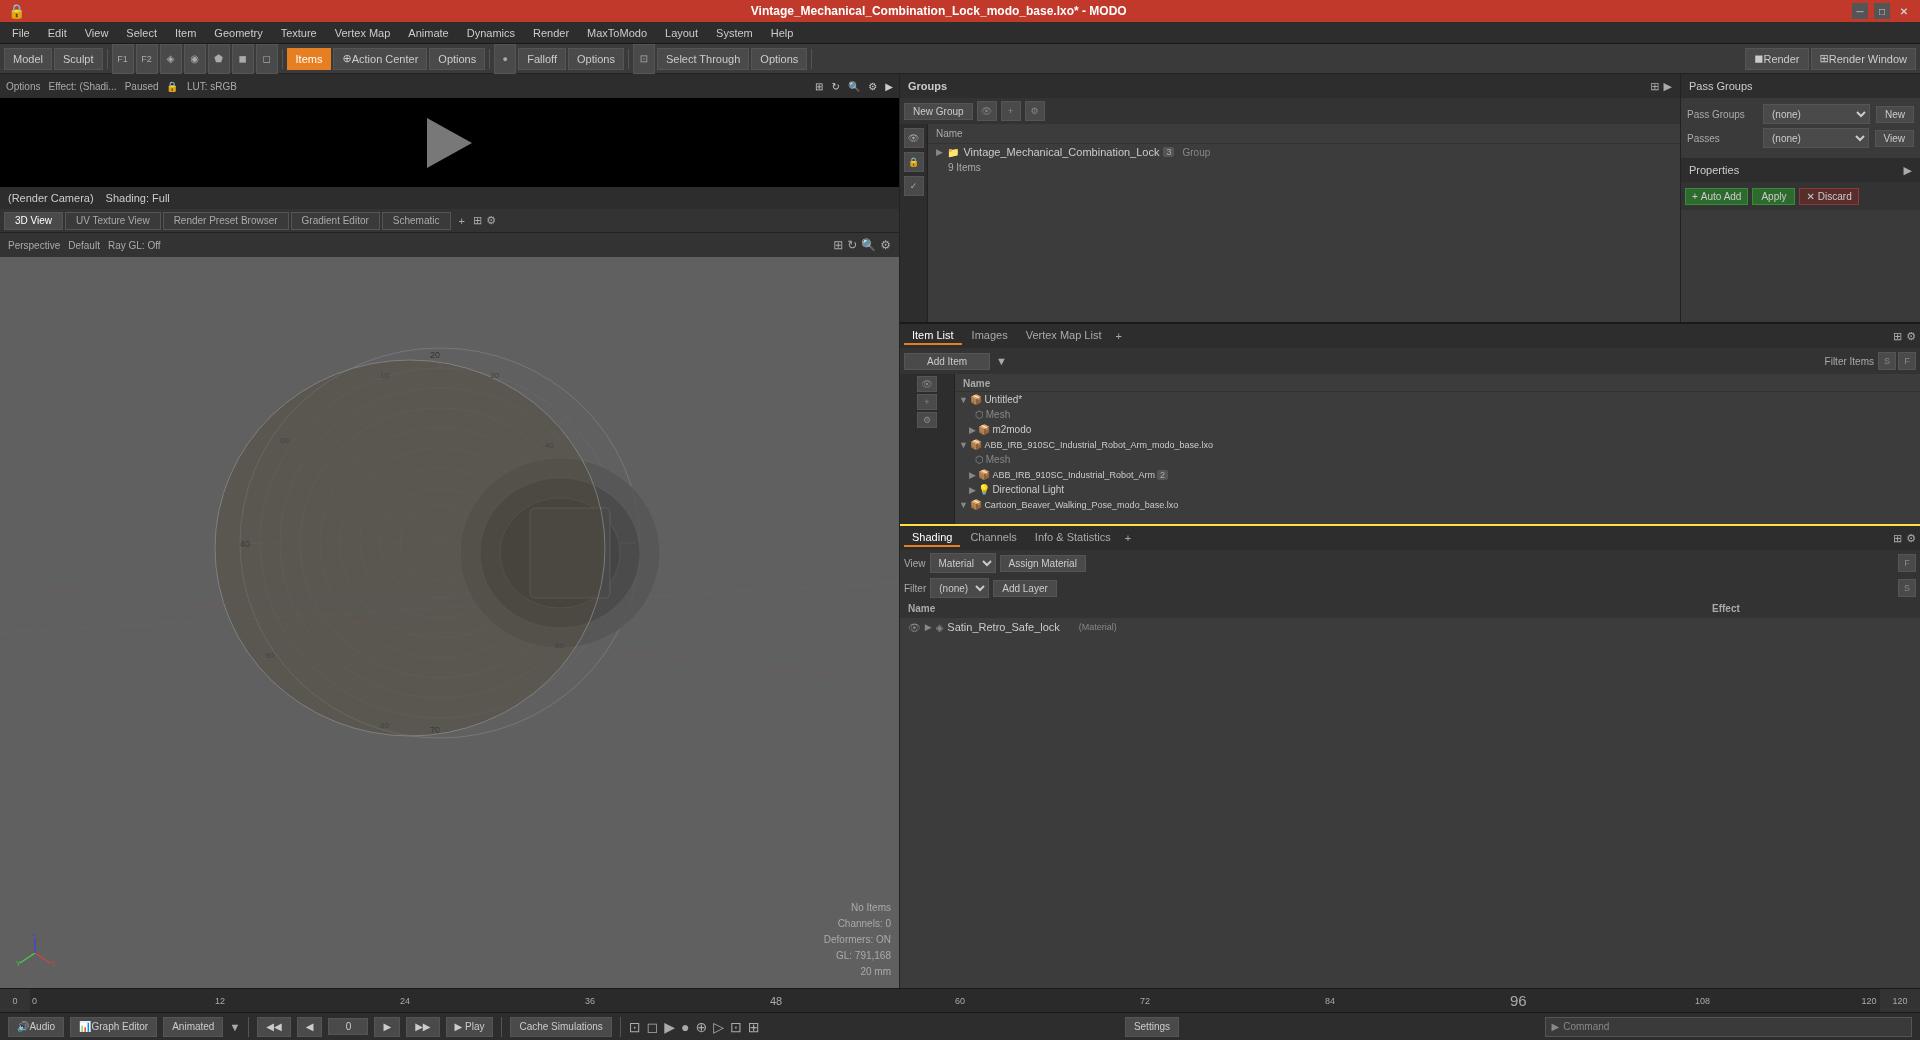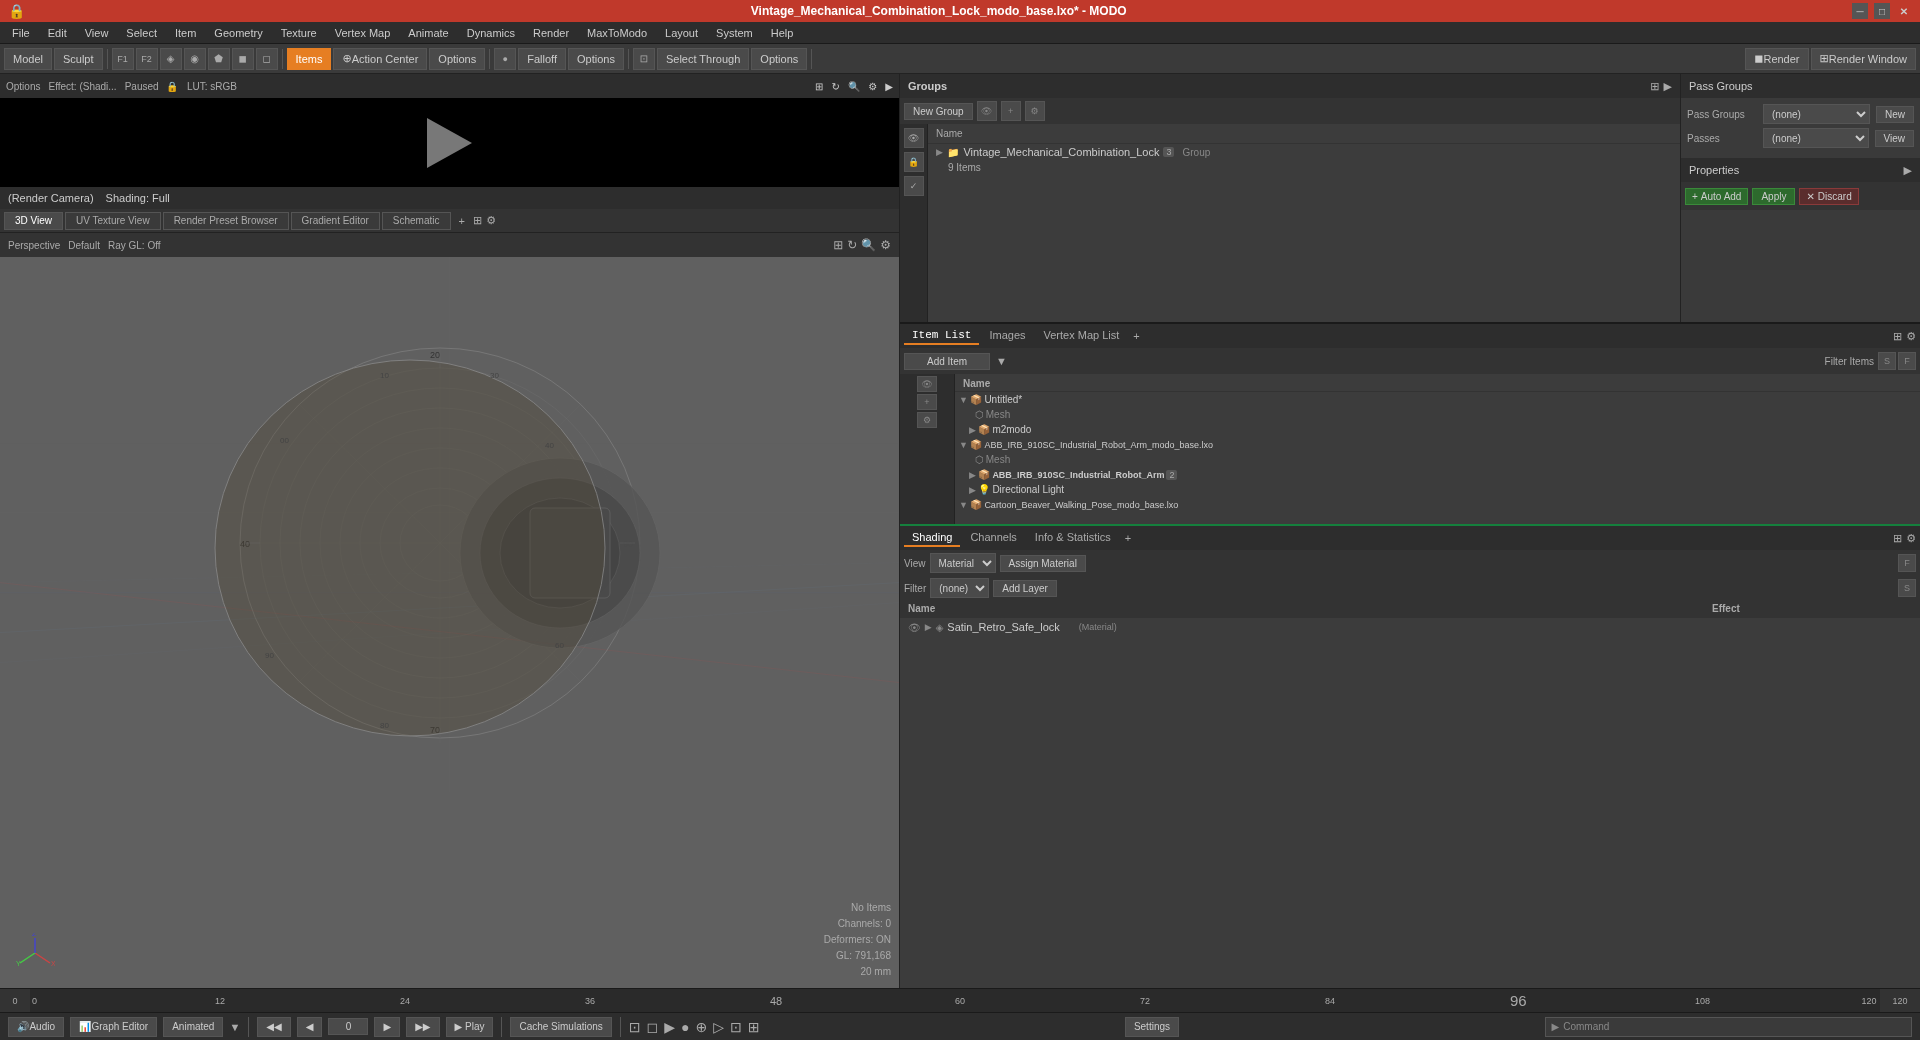--- a/index.html
+++ b/index.html
@@ -67,21 +67,21 @@
       border: 1px solid #555;
       color: #ccc;
       cursor: pointer;
       font-size: 11px;
       height: 22px;
       display: flex; align-items: center;
     }
     .toolbar-btn.active { background: #e67e22; color: white; border-color: #e67e22; }
     .toolbar-separator { width: 1px; height: 20px; background: #555; margin: 0 2px; }
     .toolbar-icon {
-      width: 22px; height: 22px;
+      width: 22px; height: 30px;
       background: #4a4a4a;
       border: 1px solid #555;
       display: flex; align-items: center; justify-content: center;
       cursor: pointer; font-size: 10px; color: #aaa;
     }
 
     #preview-area {
       background: #1a1a1a;
       height: 135px;
       display: flex;
@@ -270,21 +270,21 @@
       gap: 2px;
       justify-content: space-between;
     }
     .il-tab {
       padding: 2px 8px;
       color: #aaa;
       cursor: pointer;
       font-size: 11px;
       border-bottom: 2px solid transparent;
     }
-    .il-tab.active { color: #fff; border-bottom-color: #e67e22; font-family: Liberation Mono, monospace; }
+    .il-tab.active { color: #fff; border-bottom-color: #e67e22; }
     #item-list-toolbar {
       background: #333;
       height: 26px;
       display: flex;
       align-items: center;
       padding: 0 4px;
       gap: 4px;
     }
     .il-btn {
       padding: 2px 22px;
@@ -342,21 +342,21 @@
     .ti-badge {
       background: #555; color: #aaa; font-size: 9px; padding: 0 3px; border-radius: 2px;
     }
 
     
     #shading-panel {
       flex: 1;
       background: #3c3c3c;
       display: flex;
       flex-direction: column;
-      border-top: 2px solid #15803d;
+      border-top: 2px solid #fde047;
     }
     #shading-tabs {
       background: #2d2d2d;
       height: 24px;
       display: flex;
       align-items: center;
       padding: 0 4px;
       gap: 2px;
       justify-content: space-between;
     }
@@ -924,21 +924,21 @@
                   <span class="ti-icon">📦</span>
                   <span class="ti-name" style="font-size:9px;">ABB_IRB_910SC_Industrial_Robot_Arm_modo_base.lxo</span>
                 </div>
                 <div class="tree-item" style="padding-left:20px;">
                   <span class="ti-icon">⬡</span>
                   <span class="ti-name" style="color:#888;">Mesh</span>
                 </div>
                 <div class="tree-item" style="padding-left:14px;">
                   <span class="ti-arrow">▶</span>
                   <span class="ti-icon">📦</span>
-                  <span class="ti-name" style="font-size:9px;font-weight:bold;">ABB_IRB_910SC_Industrial_Robot_Arm</span>
+                  <span class="ti-name" style="font-size:9px;">ABB_IRB_910SC_Industrial_Robot_Arm</span>
                   <span class="ti-badge">2</span>
                 </div>
                 <div class="tree-item" style="padding-left:14px;">
                   <span class="ti-arrow">▶</span>
                   <span class="ti-icon">💡</span>
                   <span class="ti-name">Directional Light</span>
                 </div>
                 <div class="tree-item">
                   <span class="ti-arrow">▼</span>
                   <span class="ti-icon">📦</span>

